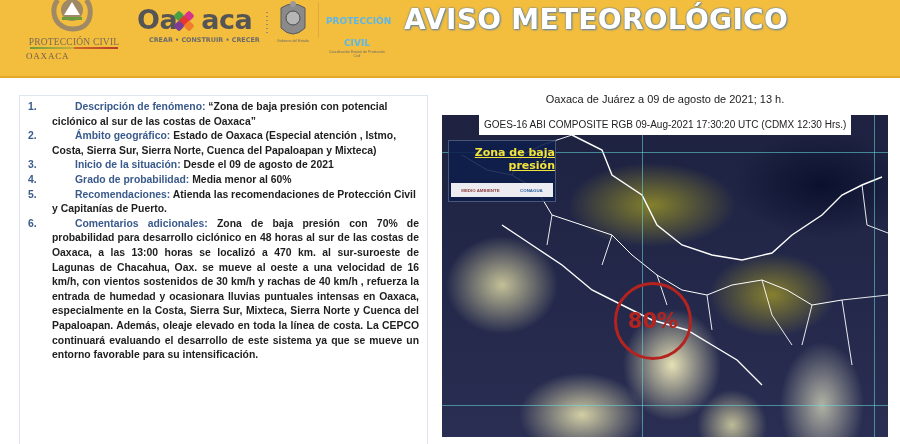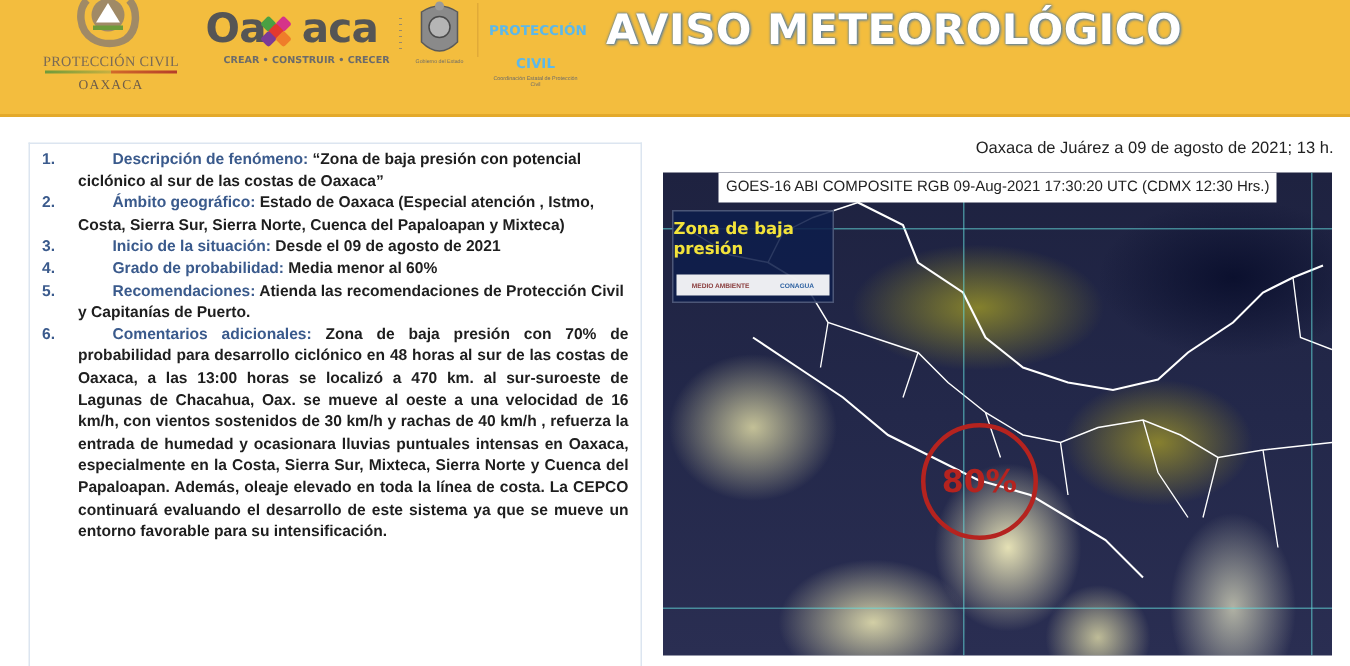--- a/index.html
+++ b/index.html
@@ -18,21 +18,21 @@
       position: absolute; left: 0; top: 37px; width: 100%;
       font-family: "Liberation Serif", serif; font-size: 9.5px; color: #7a6a55;
       text-align: center; letter-spacing: 0.2px;
     }
     .pc-rule { position: absolute; top: 47px; height: 2px; width: 46%; }
     .pc-rule.l { left: 4%; background: linear-gradient(90deg, #6e9b3a, #c9b040); }
     .pc-rule.r { right: 4%; background: linear-gradient(90deg, #d16a2a, #b53d2a); }
     .pc-sub {
       position: absolute; left: 0; top: 51px; width: 100%;
       font-family: "Liberation Serif", serif; font-size: 9px; color: #6e5d4a;
-      text-align: center; letter-spacing: 0.8px;
+      letter-spacing: 0.8px;
     }
 
     .oax-logo { position: absolute; left: 137px; top: 4px; width: 122px; height: 44px; }
     .oax-word {
       position: absolute; left: 0; top: 0;
       font-family: "DejaVu Sans", sans-serif; font-weight: bold; font-size: 27px;
       color: #555555; letter-spacing: -0.5px; line-height: 32px;
     }
     .oax-x { position: absolute; left: 36px; top: 6px; width: 22px; height: 22px; }
     .oax-tag {
@@ -69,21 +69,21 @@
     }
     .info-list { list-style: none; }
     .info-item { display: flex; font-family: "Liberation Sans", sans-serif; font-weight: bold; font-size: 10.4px; line-height: 14.6px; color: #1e1e1e; }
     .info-num { flex: 0 0 24px; color: #3a5a8c; }
     .info-body { flex: 1; }
     .info-label { color: #3a5a8c; padding-left: 23px; }
     .info-body.justify { text-align: justify; }
 
     
     .date-line {
-      position: absolute; left: 441px; top: 93px; width: 448px; text-align: right;
+      position: absolute; left: 441px; top: 93px; width: 448px; text-align: center;
       font-family: "Liberation Sans", sans-serif; font-size: 11px; color: #222222;
     }
     .satellite {
       position: absolute; left: 442px; top: 115px; width: 446px; height: 322px;
       background:
         radial-gradient(ellipse 70px 80px at 230px 250px, rgba(245,240,190,0.92), transparent 70%),
         radial-gradient(ellipse 90px 60px at 140px 300px, rgba(240,235,180,0.85), transparent 70%),
         radial-gradient(ellipse 80px 70px at 60px 170px, rgba(235,230,170,0.8), transparent 70%),
         radial-gradient(ellipse 60px 90px at 380px 290px, rgba(235,235,200,0.7), transparent 70%),
         radial-gradient(ellipse 50px 50px at 290px 310px, rgba(240,235,175,0.75), transparent 70%),
@@ -99,22 +99,22 @@
     .sat-caption {
       position: absolute; left: 37px; top: 0; height: 20px; padding: 2px 5px;
       background: #ffffff; color: #222222;
       font-family: "Liberation Sans", sans-serif; font-size: 10px; line-height: 16px; white-space: nowrap; text-align: center;
     }
     .zona-card {
       position: absolute; left: 6px; top: 25px; width: 108px; height: 62px;
       background: rgba(14,30,75,0.88); border: 1px solid rgba(255,255,255,0.25);
     }
     .zona-title {
-      position: absolute; left: 0; top: 5px; width: 100%; text-align: left;
-      font-family: "DejaVu Sans", sans-serif; font-weight: bold; font-size: 11px; line-height: 13px; color: #f3e33a;
+      position: absolute; left: 0; top: 5px; width: 100%; text-align: right;
+      font-family: "DejaVu Sans", sans-serif; font-weight: bold; font-size: 11px; line-height: 13px; color: #f3e33a; text-decoration: underline;
     }
     .zona-footer {
       position: absolute; left: 2px; bottom: 4px; right: 2px; height: 14px; background: rgba(255,255,255,0.92);
       display: flex; align-items: center; justify-content: space-around;
       font-size: 4.4px; font-weight: bold; color: #8a3d3d;
     }
     .zona-footer .cona { color: #2a5fa0; }
     .pct-ring {
       position: absolute; left: 172px; top: 167px; width: 78px; height: 78px;
       border: 3px solid #b5231f; border-radius: 50%;

